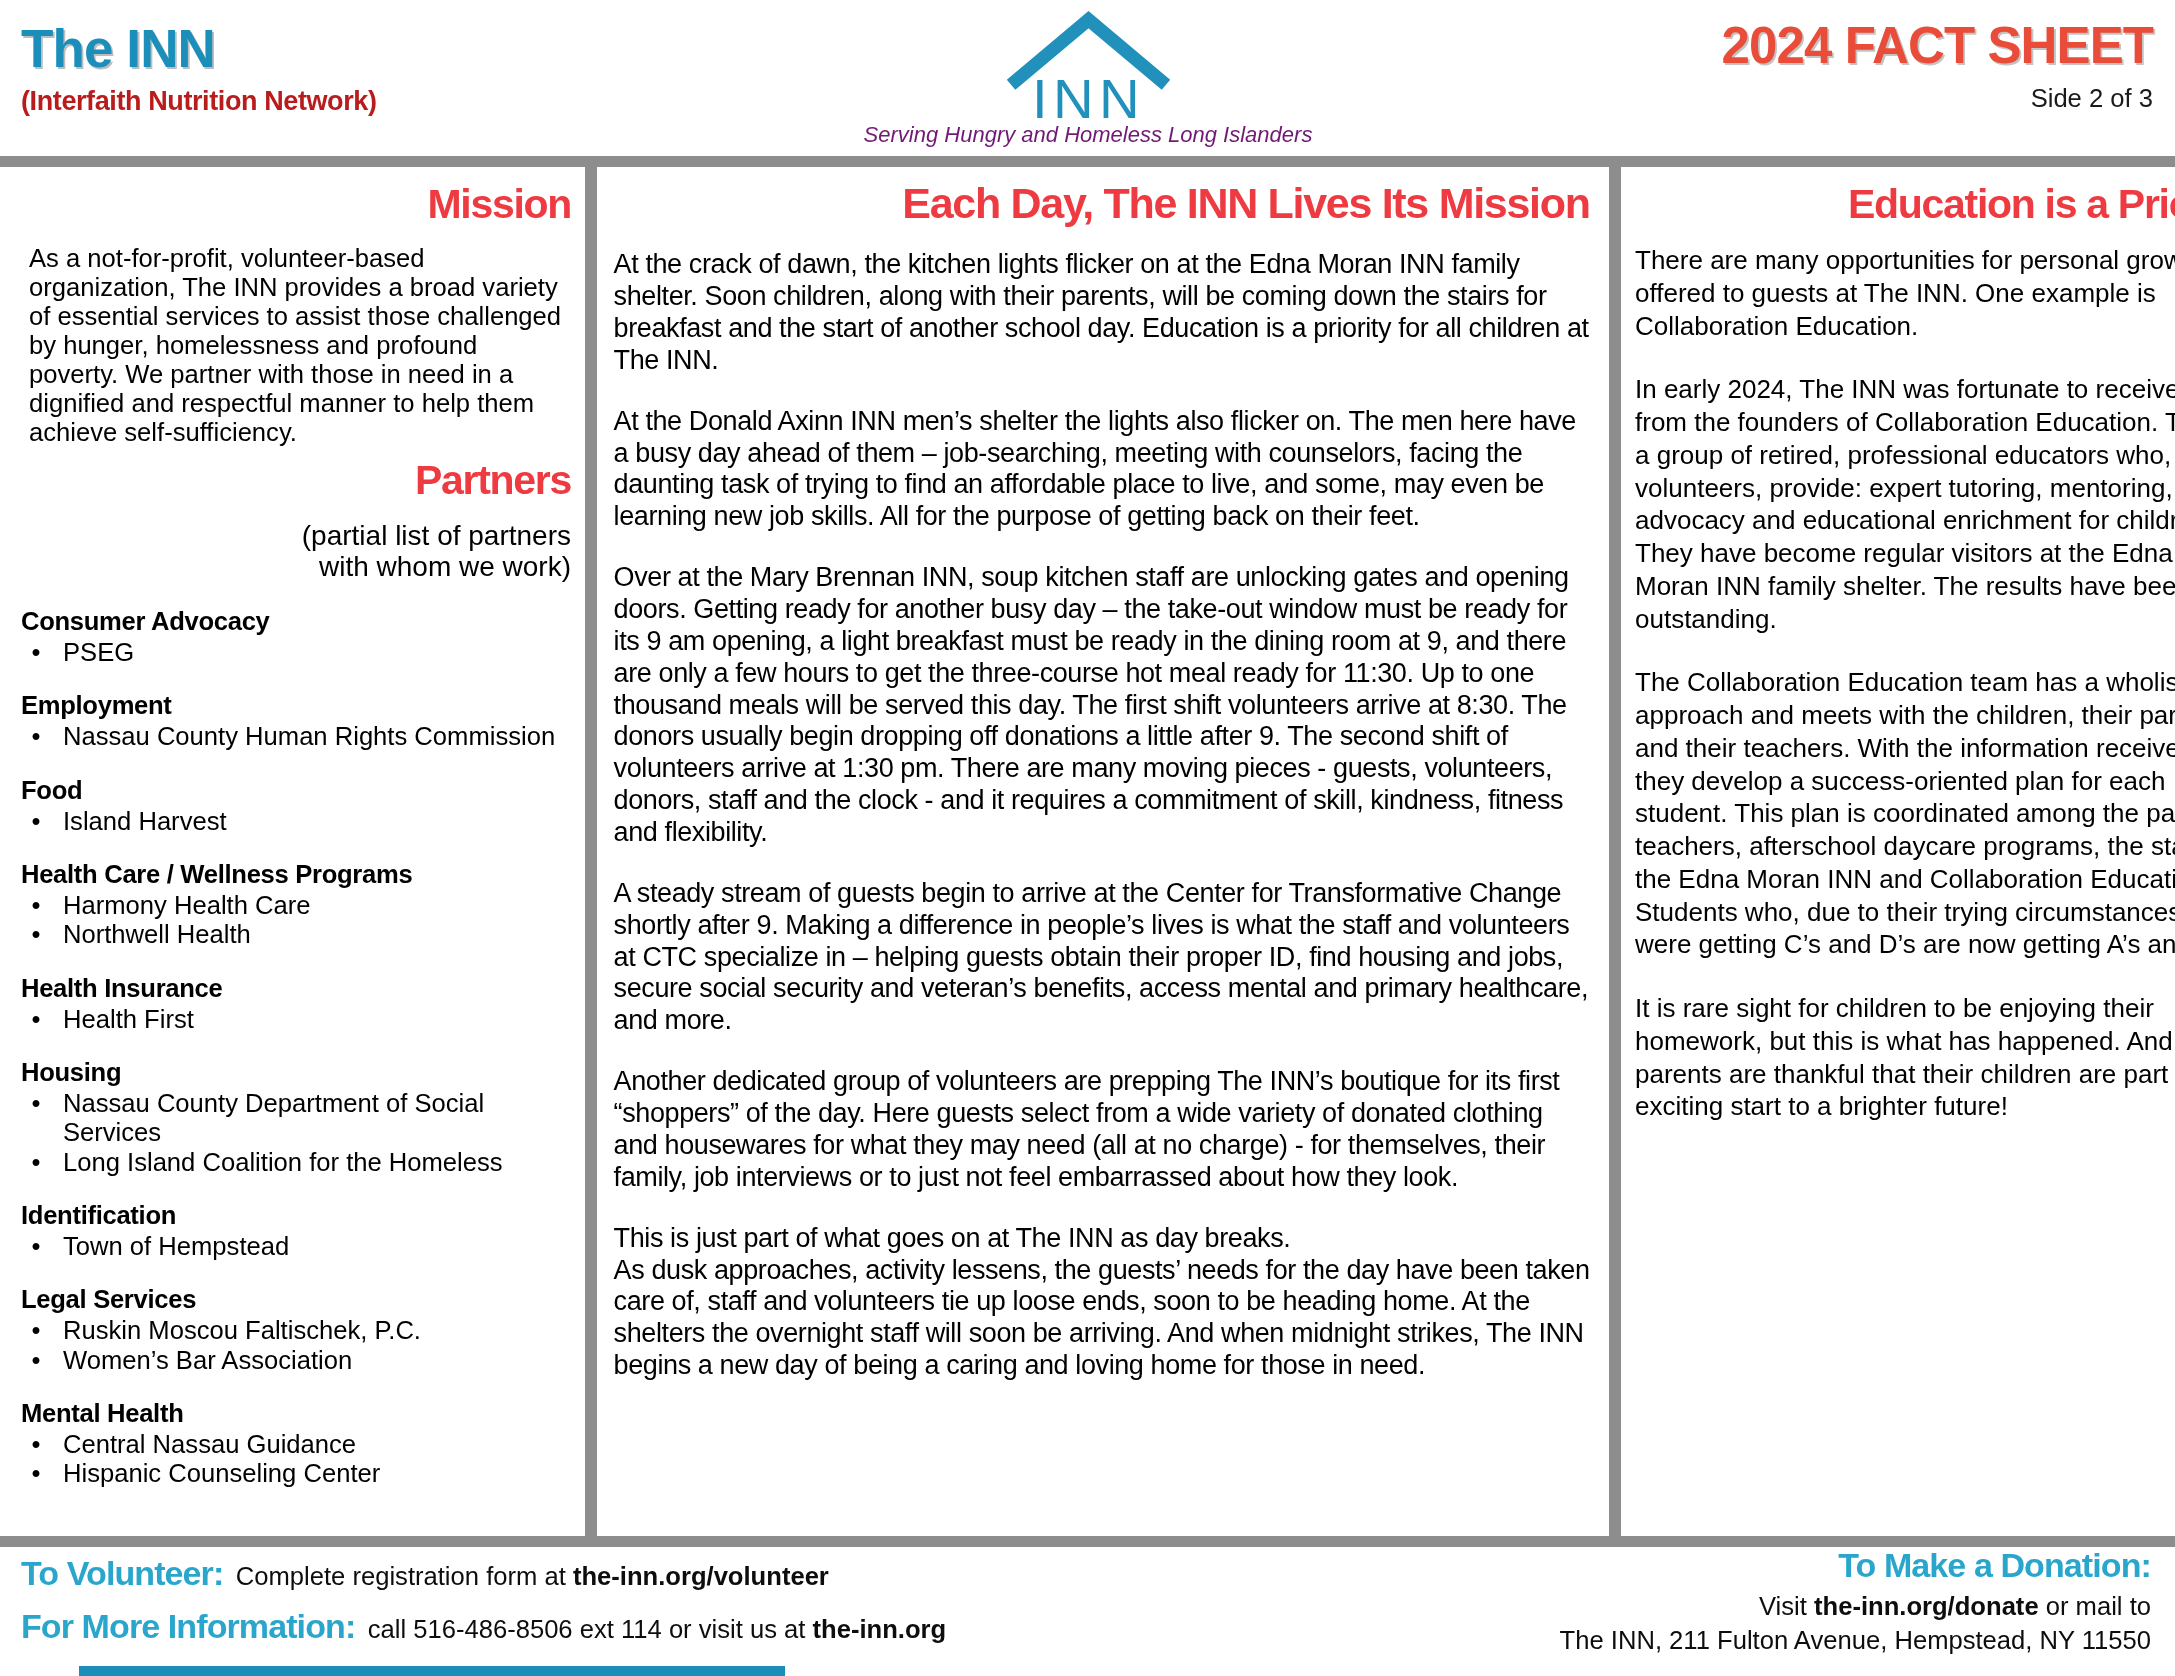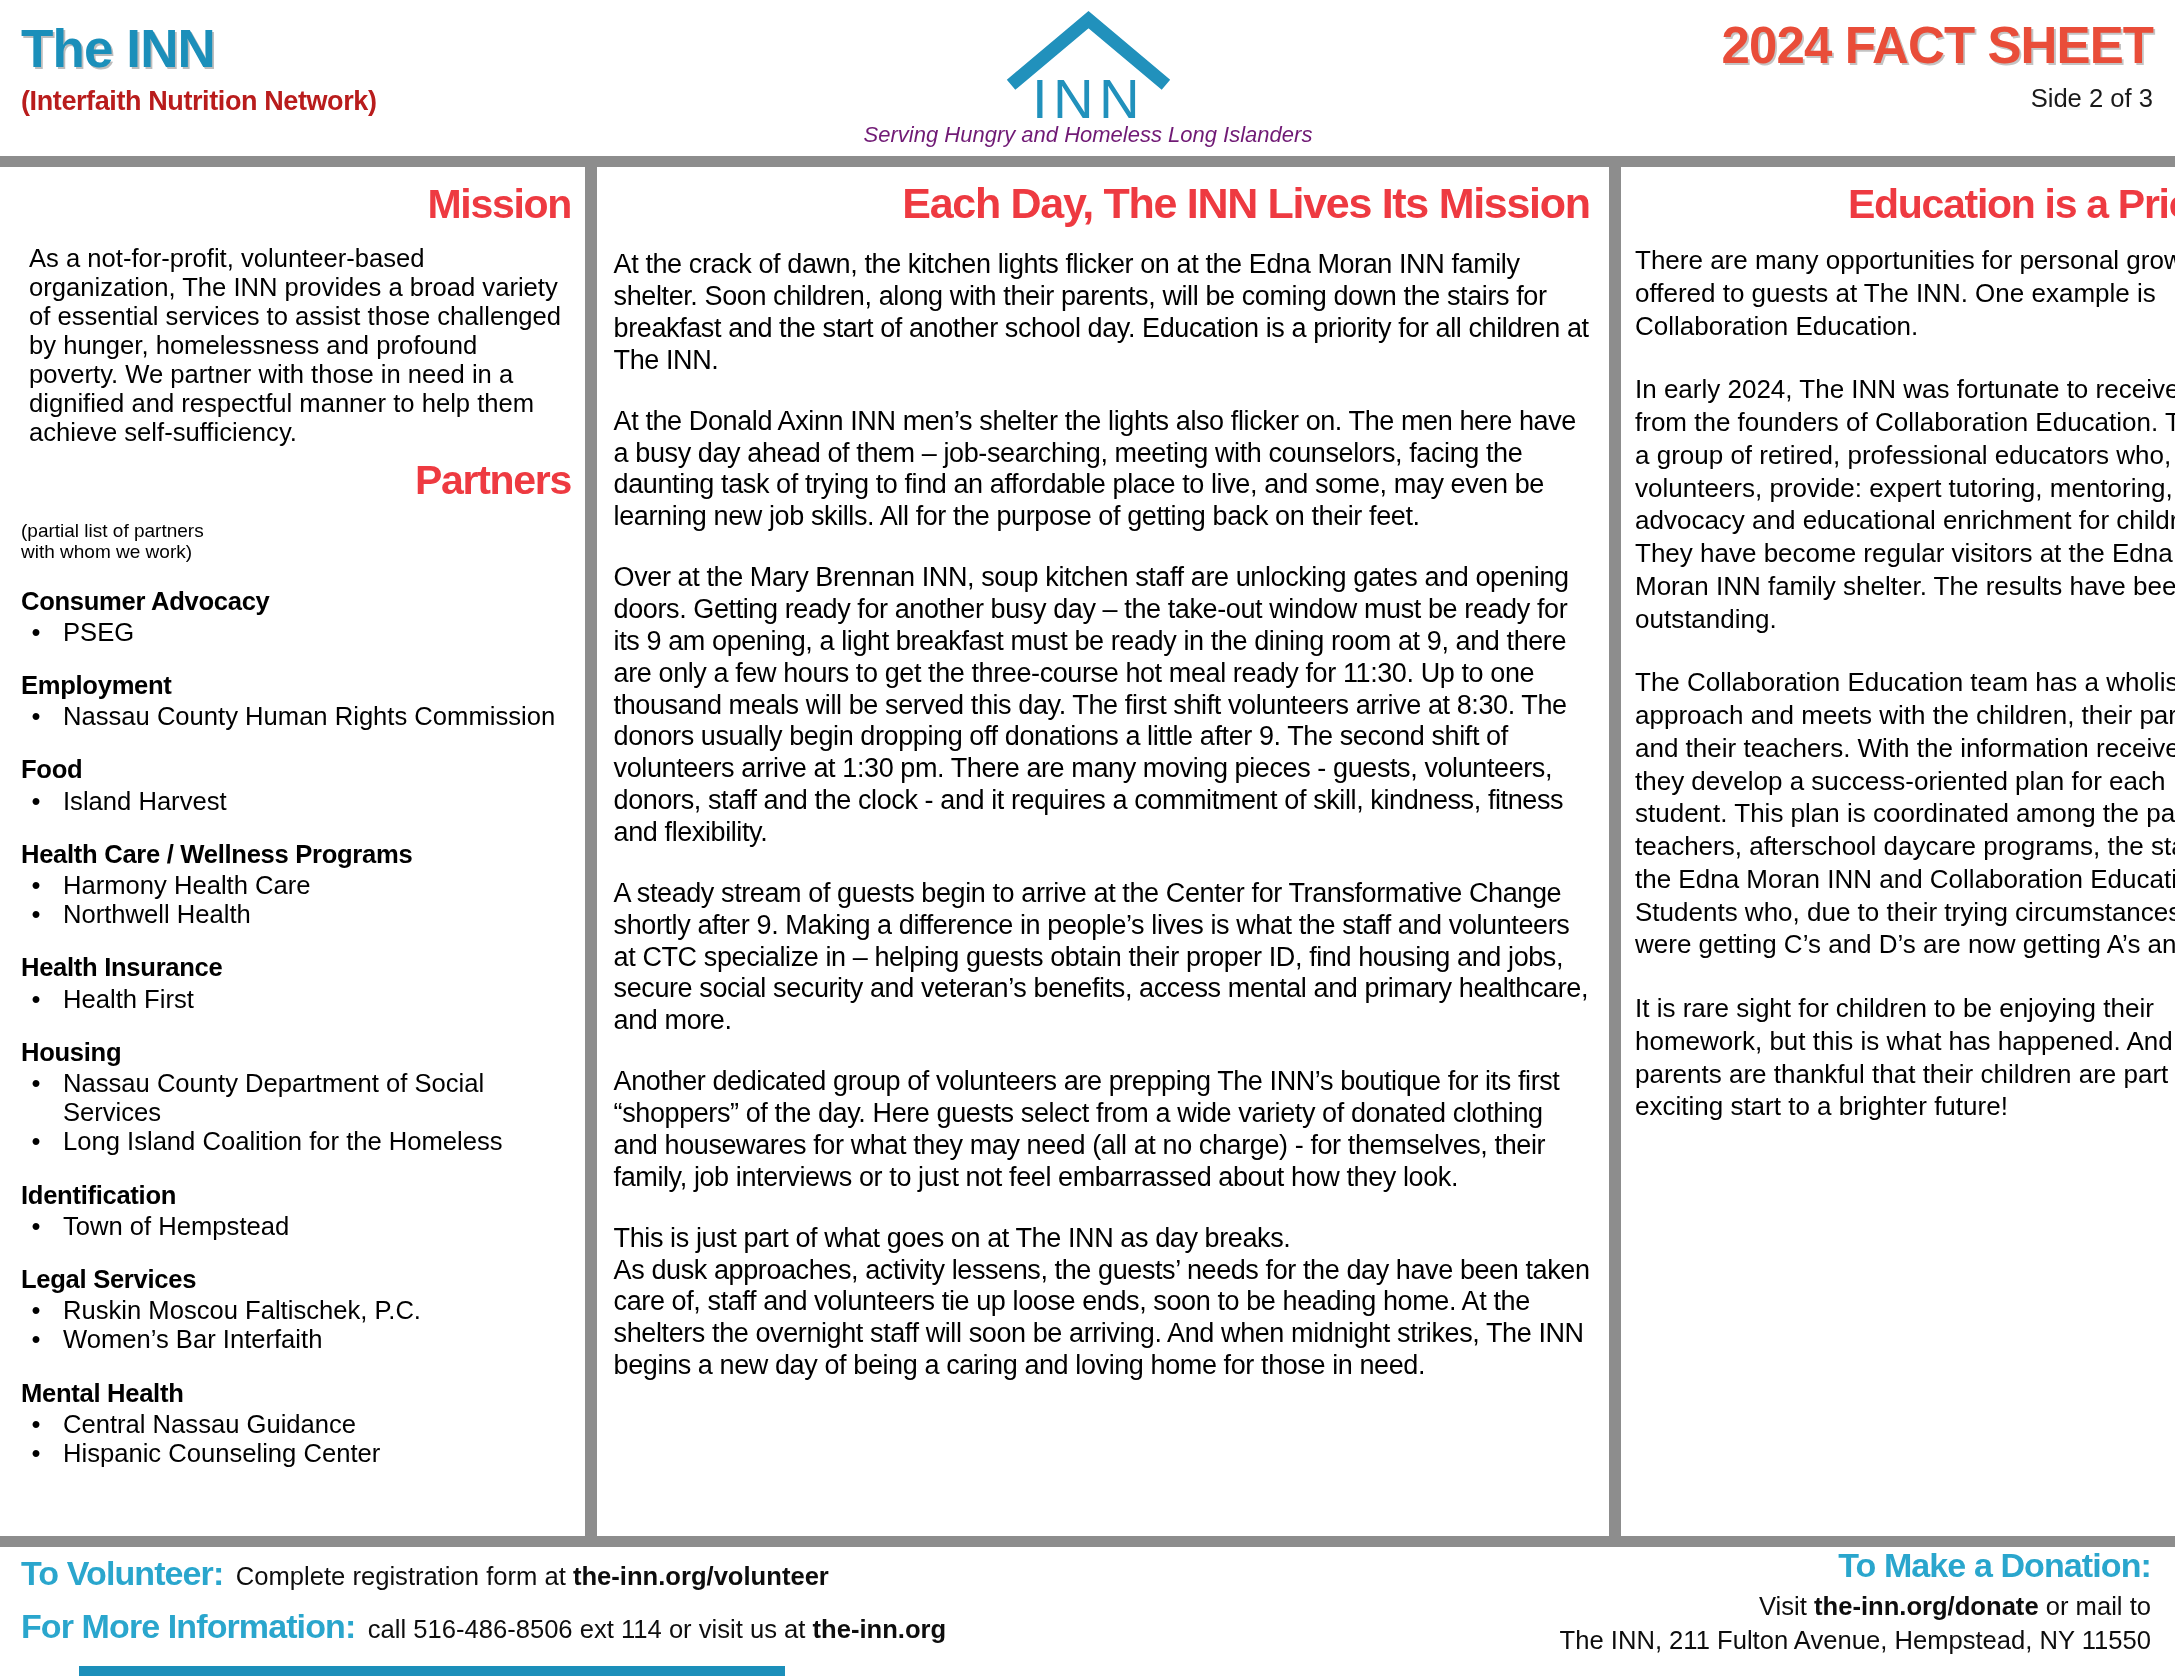--- a/index.html
+++ b/index.html
@@ -38,21 +38,21 @@
   .col1 { left:0px;    width:585px;  padding:3.5px 14px 0 21px; }
   .col2 { left:596px;  width:1013px; padding:3.5px 19.4px 0 17.6px; }
   .col3 { left:1621px; width:644px;  padding:3.5px 14px 0 14px; }
 
   h2.red { font-size:41px; font-weight:bold; color:#ee3a41; text-align:right;
            margin:10.6px 0 16px; letter-spacing:-1.3px; }
   .col2 h2.red { font-size:43px; margin:8.8px 0 21px; }
 
   .mission-body { font-size:25.6px; line-height:1.13; margin:8px; }
 
-  .partners-note { text-align:left; font-size:19px; line-height:1.12; }
+  .partners-note { text-align:right; font-size:28px; line-height:1.12; }
 
   .pgroup { margin-top:24px; }
   .pcat { font-size:25.6px; font-weight:bold; line-height:1.12; letter-spacing:-0.3px; }
   .pgroup ul { margin:2.6px 0 0 0; padding:0; list-style:none; }
   .pgroup li { font-size:25.6px; line-height:1.14; padding-left:42px; position:relative; }
   .pgroup li::before { content:"\2022"; position:absolute; left:10.6px; }
 
   .col2 p { font-size:27px; line-height:1.18; letter-spacing:-0.4px; margin:0 0 29px 0; }
   .col2 p.nogap { margin-bottom:0; }
 
@@ -151,21 +151,21 @@
       <div class="pcat">Identification</div>
       <ul>
           <li>Town of Hempstead</li>
         </ul>
     </div>
 
     <div class="pgroup">
       <div class="pcat">Legal Services</div>
       <ul>
         <li>Ruskin Moscou Faltischek, P.C.</li>
-        <li>Women’s Bar Interfaith</li>
+        <li>Women’s Bar Association</li>
       </ul>
     </div>
 
     <div class="pgroup">
       <div class="pcat">Mental Health</div>
       <ul>
         <li>Central Nassau Guidance</li>
         <li>Hispanic Counseling Center</li>
       </ul>
     </div>

